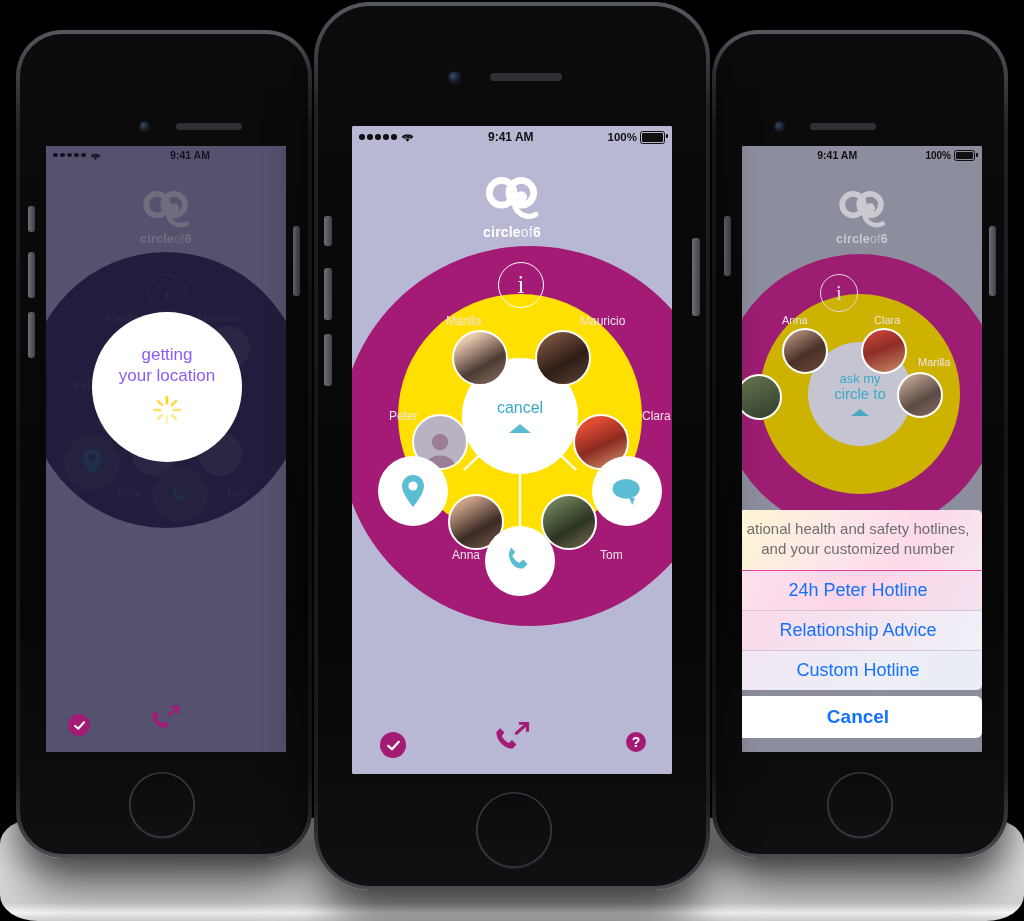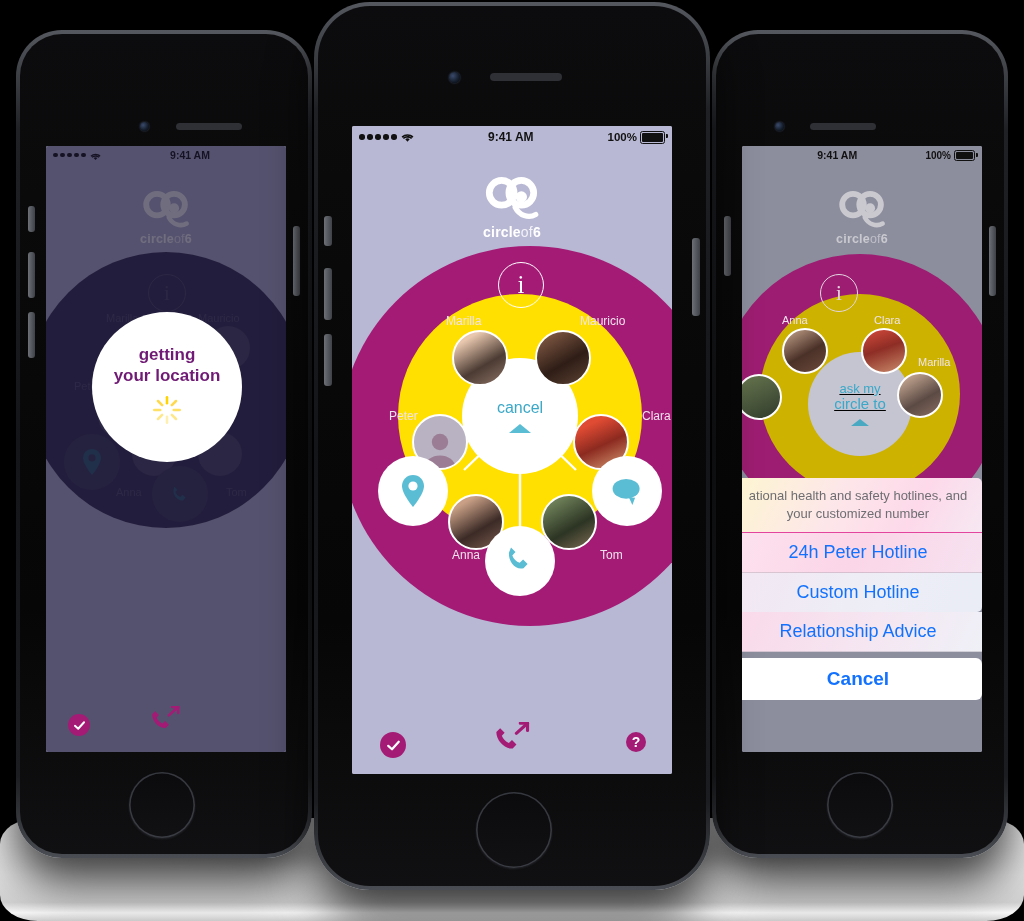--- a/index.html
+++ b/index.html
@@ -113,27 +113,27 @@
   .bottombar{position:absolute;left:0;right:0;bottom:0;height:62px;}
   .bb-icon{position:absolute;}
   .check{width:22px;height:22px;border-radius:50%;background:#a41b76;display:flex;align-items:center;justify-content:center;}
   .qmark{width:20px;height:20px;border-radius:50%;background:#a41b76;color:#fff;font-size:14px;
     font-weight:bold;display:flex;align-items:center;justify-content:center;}
 
   
   .dimlayer{position:absolute;inset:0;background:rgba(24,20,48,.62);}
   .locbubble{position:absolute;border-radius:50%;background:#fff;display:flex;flex-direction:column;
     align-items:center;justify-content:center;}
-  .locbubble .t{font-size:17px;color:#701a75;text-align:center;line-height:1.22;font-weight:bold;}
+  .locbubble .t{font-size:17px;color:#8b5cf6;text-align:center;line-height:1.22;}
 
   
   .sheet{position:absolute;z-index:9;}
-  .sheet .hdr{padding:9px 8px 10px;text-align:center;font-size:13px;color:#6e6e72;line-height:1.35;
+  .sheet .hdr{padding:9px 8px 10px;text-align:center;font-size:15px;color:#6e6e72;line-height:1.35;
     background:linear-gradient(118deg,#fdf6d0 0%,#fde6ea 42%,#fdd9ea 72%,#f6e8f2 100%);
-    border-radius:5px 5px 0 0;border-bottom:1.4px solid #e2449e;}
+    border-radius:5px 5px 0 0;border-bottom:1.4px solid #e2449e;margin-top:32px;}
   .sheet .opt{padding:9px 6px;text-align:center;font-size:18px;color:#1272ff;
     border-bottom:1px solid rgba(150,150,160,.35);}
   .sheet .opt.o1{background:linear-gradient(115deg,#fde2ee 0%,#fbd5e8 48%,#f6e2f0 100%);}
   .sheet .opt.o2{background:linear-gradient(115deg,#fad9ea 0%,#f5e6f2 55%,#eff0f7 100%);}
   .sheet .opt.o3{background:linear-gradient(115deg,#f2e7f3 0%,#edeef6 60%,#eaecf6 100%);border-bottom:none;border-radius:0 0 5px 5px;}
   .sheet .cancel{margin-top:6px;background:#fff;border-radius:6px;padding:10px 6px;text-align:center;
     font-size:19px;font-weight:bold;color:#1272ff;}
 </style>
 </head>
 <body>
@@ -288,21 +288,21 @@
               </g>
               <circle cx="39" cy="20" r="5.5" fill="#c9c9cf"></circle>
               <path d="M33 30c4 8 13 11 20 7" stroke="#c9c9cf" stroke-width="5" fill="none" stroke-linecap="round"></path>
             </svg>
           </div>
           <div class="logotext"><span>circle</span><span class="of">of</span><span>6</span></div>
         </div>
 
         <div class="wheel mag" style="left:-22px;top:108px;width:280px;height:280px;background:#9d1d72;"></div>
         <div class="goldring" style="left:18px;top:148px;width:200px;height:200px;"></div>
-        <div class="hub dim" style="left:66px;top:206px;width:104px;height:104px;text-decoration:underline;">
+        <div class="hub dim" style="left:66px;top:196px;width:104px;height:104px;">
           <div class="lbl" style="font-size:13px;">ask my</div>
           <div class="lbl" style="font-size:15px;">circle to</div>
           <div class="tri" style="border-bottom-color:#4aa9c2;border-left-width:9px;border-right-width:9px;border-bottom-width:7px;"></div>
         </div>
 
         <div class="infoBtn" style="left:78px;top:128px;width:36px;height:36px;font-size:21px;">
           <span>i</span>
         </div>
 
         <div class="name" style="left:40px;top:168px;">Anna</div>
@@ -310,22 +310,22 @@
         <div class="name" style="left:176px;top:210px;">Marilla</div>
 
         <div class="node av" style="left:40px;top:182px;width:46px;height:46px;background:linear-gradient(150deg,#c8a68d,#4a3128 55%,#6d4a3a);"></div>
         <div class="node av" style="left:119px;top:182px;width:46px;height:46px;background:linear-gradient(160deg,#d64b3c,#8e2d25 45%,#c98a6a);"></div>
         <div class="node av" style="left:155px;top:226px;width:46px;height:46px;background:linear-gradient(150deg,#d8b8a0,#5b4a44 60%,#8a6e62);"></div>
         <div class="node av" style="left:-6px;top:228px;width:46px;height:46px;background:linear-gradient(150deg,#6b7a52,#2f3a2a);"></div>
 
         <div class="sheet" style="left:-8px;top:332px;width:248px;">
           <div class="hdr">ational health and safety hotlines, and your customized number</div>
           <div class="opt o1">24h Peter Hotline</div>
+          <div class="opt o2">Relationship Advice</div>
           <div class="opt o3">Custom Hotline</div>
-          <div class="opt o2">Relationship Advice</div>
           <div class="cancel">Cancel</div>
         </div>
 
       </div>
     </div>
   </div>
 
   <div class="phone" id="phone-center">
     <div class="body"></div>
     <div class="sidebtn" style="left:10px;top:214px;width:8px;height:30px;"></div>

